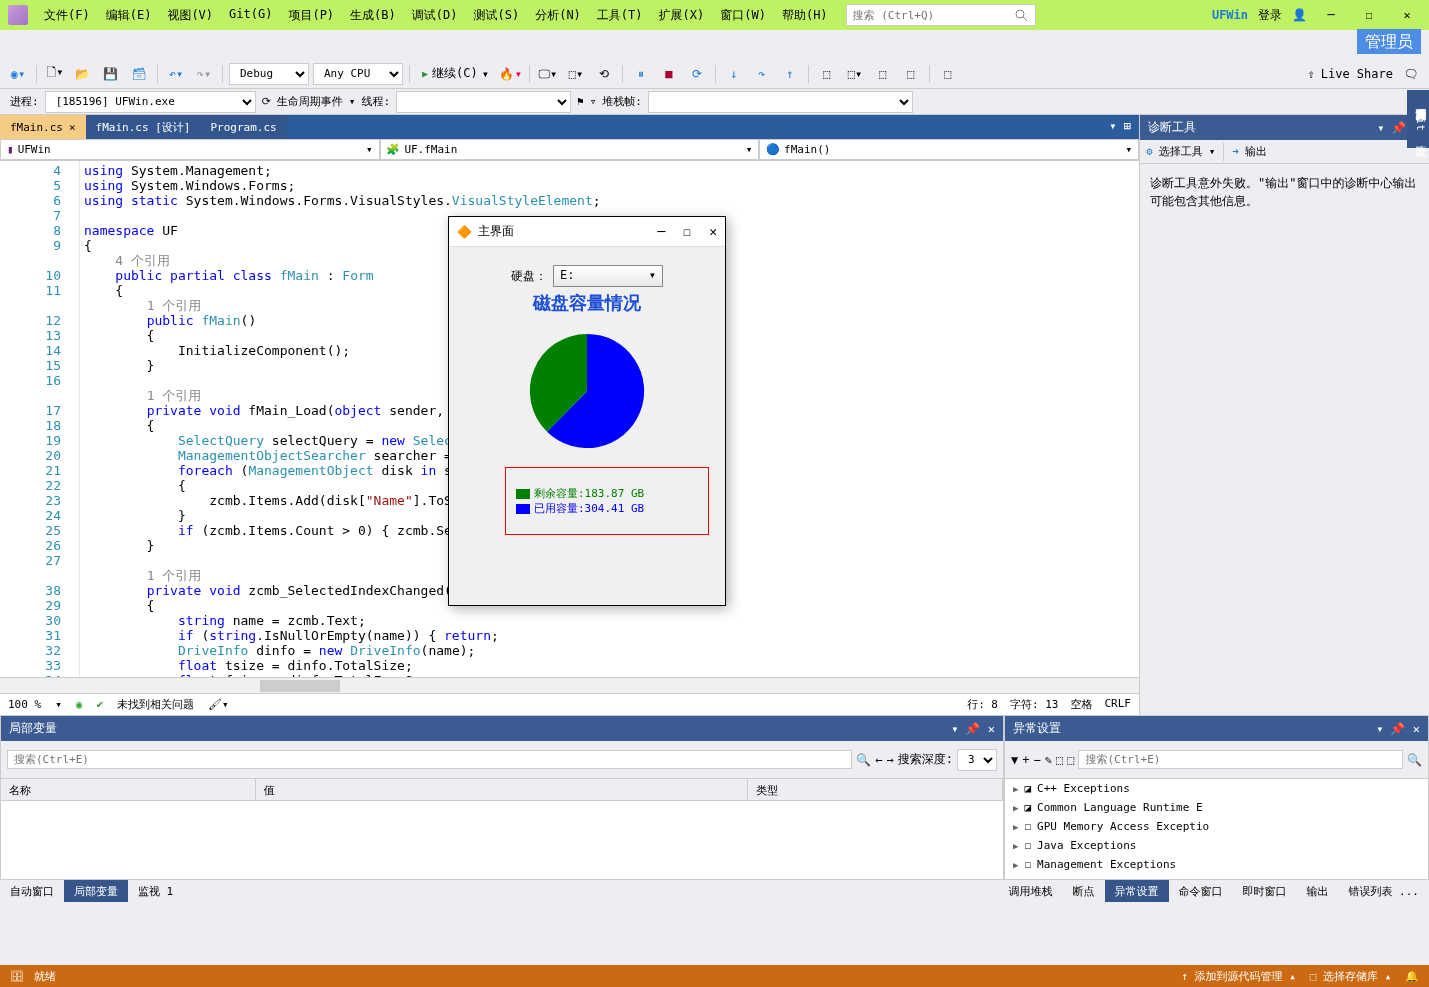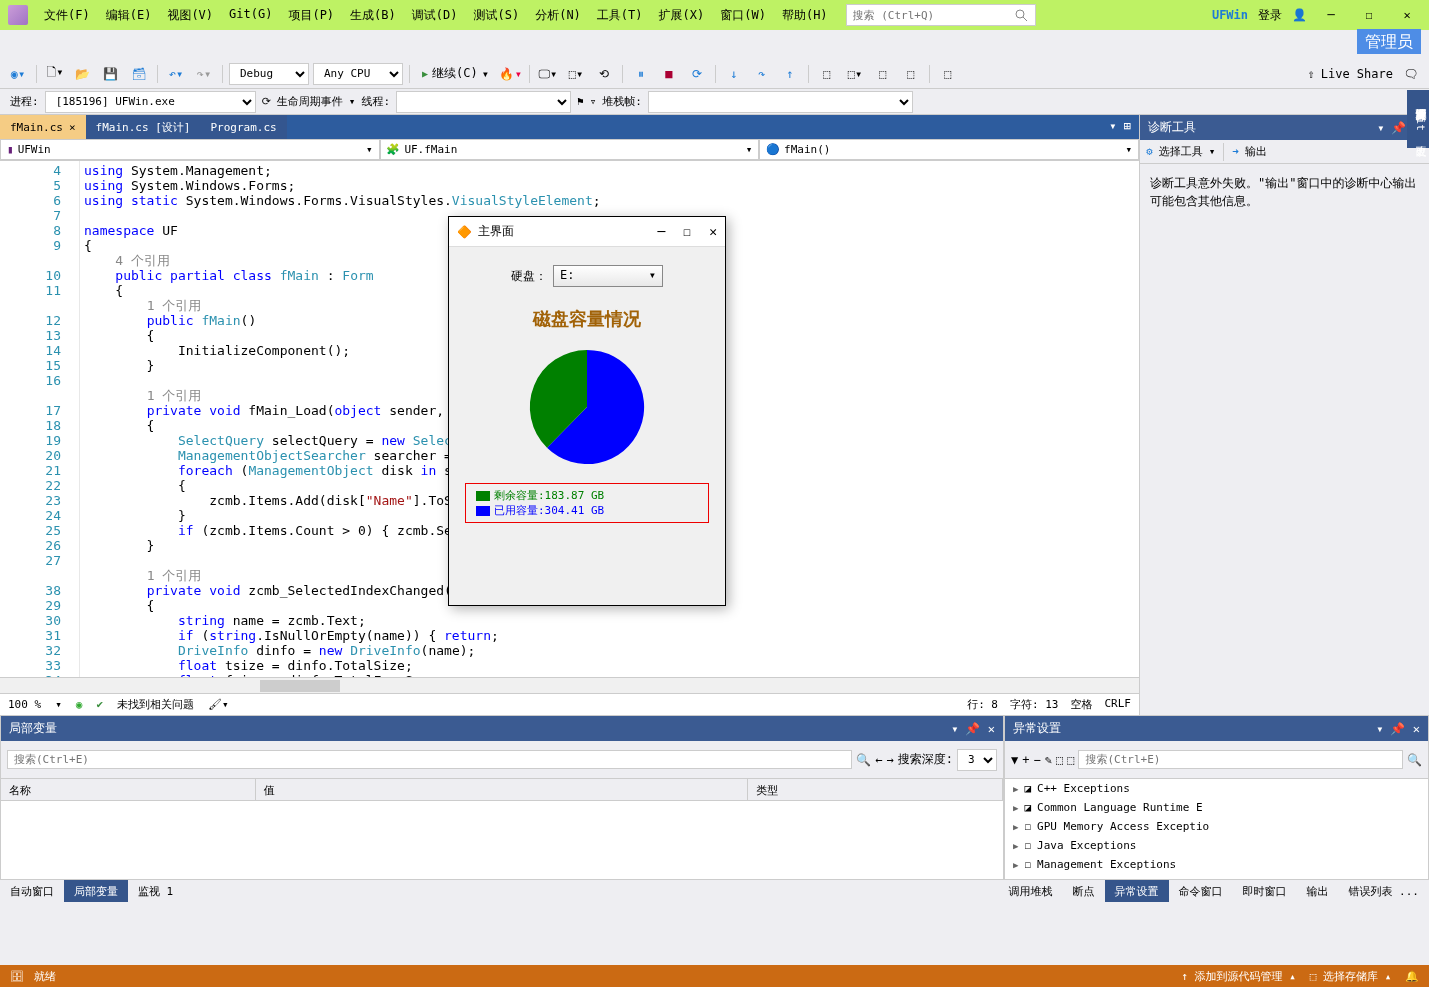--- a/index.html
+++ b/index.html
@@ -29,26 +29,26 @@
 .code-area { flex:1; display:flex; overflow:hidden; position:relative; font-family:"NSimSun",Consolas,monospace; font-size:13px; }
 .gutter { width:80px; background:#fff; border-right:1px solid #e8e8e8; text-align:right; padding-right:18px; color:#2b91af; line-height:15px; padding-top:2px; position:relative; }
 .gutter .ln { height:15px; }
 .code-body { flex:1; background:#fff; line-height:15px; padding-top:2px; padding-left:4px; white-space:pre; overflow:hidden; }
 .code-body .cl { height:15px; }
 .kw { color:#0000ff; } .type { color:#2b91af; } .str { color:#a31515; } .grey { color:#888; }
 .float-win { position:absolute; left:448px; top:216px; width:278px; height:390px; background:#f0f0f0; border:1px solid #000; box-shadow:3px 3px 12px rgba(0,0,0,0.3); z-index:100; }
 .float-title { height:30px; background:#fff; display:flex; align-items:center; padding:0 8px; border-bottom:1px solid #ddd; font-size:12px; }
 .float-title .wbtns { margin-left:auto; display:flex; gap:18px; font-size:13px; }
 .float-body { padding:18px 16px; position:relative; height:calc(100% - 30px); }
-.disk-row { display:flex; align-items:center; gap:6px; margin-bottom:20px; justify-content:center; }
+.disk-row { display:flex; align-items:center; gap:6px; margin-bottom:4px; justify-content:center; }
 .disk-combo { width:110px; height:22px; border:1px solid #888; background:linear-gradient(#fff,#e8e8e8); padding:2px 6px; font-size:12px; }
-.chart-title { color:#a16207; font-size:18px; font-weight:bold; text-align:center; margin-bottom:8px; }
+.chart-title { color:#1d4ed8; font-size:18px; font-weight:bold; text-align:center; margin-bottom:8px; }
 .pie { width:150px; height:136px; margin:0 auto 8px; position:relative; }
 .pie svg { width:100%; height:100%; }
-.legend-box { border:1px solid #e00; padding:4px 10px; font-size:11px; font-family:monospace; }
+.legend-box { border:1px solid #e00; padding:18px 10px; font-size:11px; font-family:monospace;margin-left:40px; }
 .legend-row { display:flex; align-items:center; gap:4px; }
 .lswatch { width:14px; height:10px; display:inline-block; }
 .diag-pane { width:290px; background:#eeeef2; display:flex; flex-direction:column; border-left:1px solid #ccc; }
 .pane-header { background:#3b5b92; color:#fff; padding:4px 8px; font-size:12px; display:flex; align-items:center; }
 .pane-toolbar { height:24px; background:#eeeef2; border-bottom:1px solid #ccc; display:flex; align-items:center; padding:2px 6px; gap:6px; font-size:11px; }
 .diag-msg { padding:10px; font-size:12px; line-height:1.5; }
 .side-tab { position:absolute; right:0; top:90px; width:22px; background:#35558b; color:#fff; writing-mode:vertical-rl; padding:10px 2px; font-size:11px; }
 .status-strip { height:22px; background:#fff; border-top:1px solid #ccc; display:flex; align-items:center; padding:2px 8px; gap:14px; font-size:11px; }
 .status-strip .right { margin-left:auto; display:flex; gap:12px; }
 .bottom-panels { display:flex; height:165px; }

